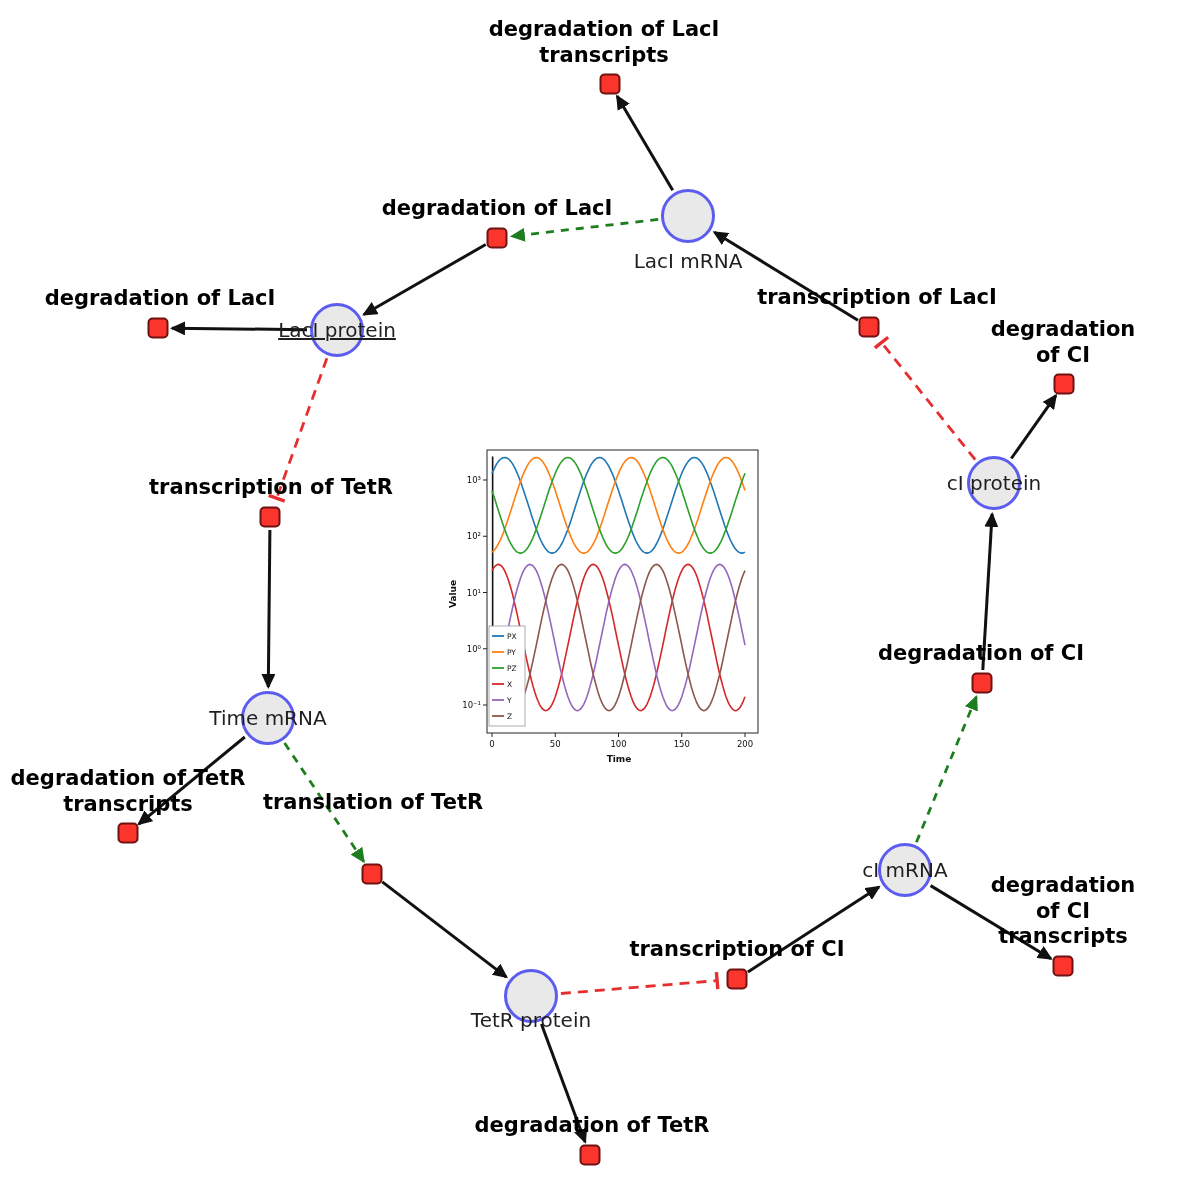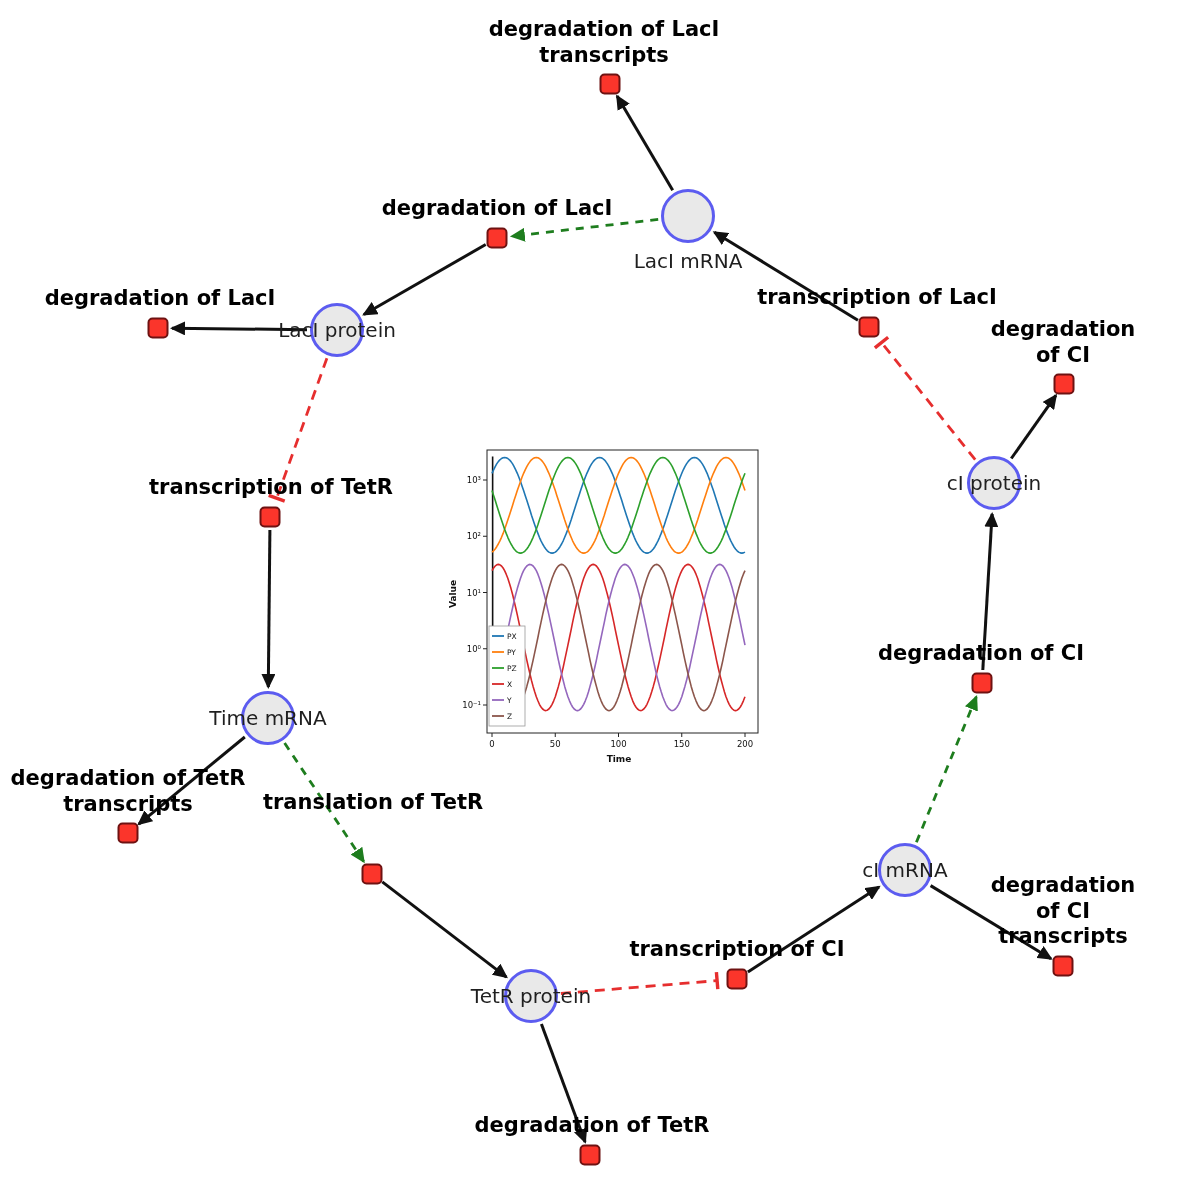--- a/index.html
+++ b/index.html
@@ -71,25 +71,25 @@
         <line x1="982.8" y1="670.0" x2="992.1" y2="513.9" class="edge-production" marker-end="url(#mArrowB)"></line>
         <line x1="1011.3" y1="458.5" x2="1055.9" y2="395.4" class="edge-consumption" marker-end="url(#mArrowB)"></line>
         <line x1="975.2" y1="459.6" x2="881.5" y2="342.6" class="edge-inhibition" marker-end="url(#mTee)"></line>
       </g>
   </svg>
 
   <div id="node-layer">
       <div class="species-node" style="left: 688px; top: 216px;"></div>
       <div class="species-label" style="left: 688px; top: 216px; margin-top: 45px;">LacI mRNA</div>
       <div class="species-node" style="left: 337px; top: 330px;"></div>
-      <div class="species-label" style="left: 337px; top: 330px;">LacI protein</div>
+      <div class="species-label" style="left: 337px; top: 330px; text-decoration: underline;">LacI protein</div>
       <div class="species-node" style="left: 268px; top: 718px;"></div>
       <div class="species-label" style="left: 268px; top: 718px;">Time mRNA</div>
       <div class="species-node" style="left: 531px; top: 996px;"></div>
-      <div class="species-label" style="left: 531px; top: 996px;">TetR protein</div>
+      <div class="species-label" style="left: 531px; top: 1020px;">TetR protein</div>
       <div class="species-node" style="left: 905px; top: 870px;"></div>
       <div class="species-label" style="left: 905px; top: 870px;">cI mRNA</div>
       <div class="species-node" style="left: 994px; top: 483px;"></div>
       <div class="species-label" style="left: 994px; top: 483px;">cI protein</div>
       <div class="reaction-node" style="left: 610px; top: 84px;"></div>
       <div class="reaction-label" style="left: 604px; top: 68px;">degradation of LacI
 transcripts</div>
       <div class="reaction-node" style="left: 497px; top: 238px;"></div>
       <div class="reaction-label" style="left: 497px; top: 222px;">degradation of LacI</div>
       <div class="reaction-node" style="left: 869px; top: 327px;"></div>

